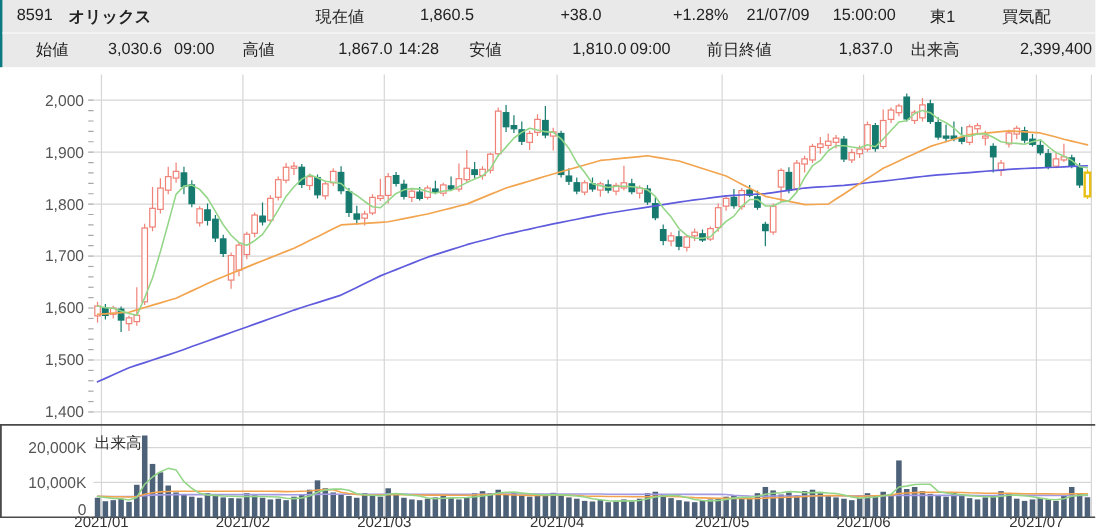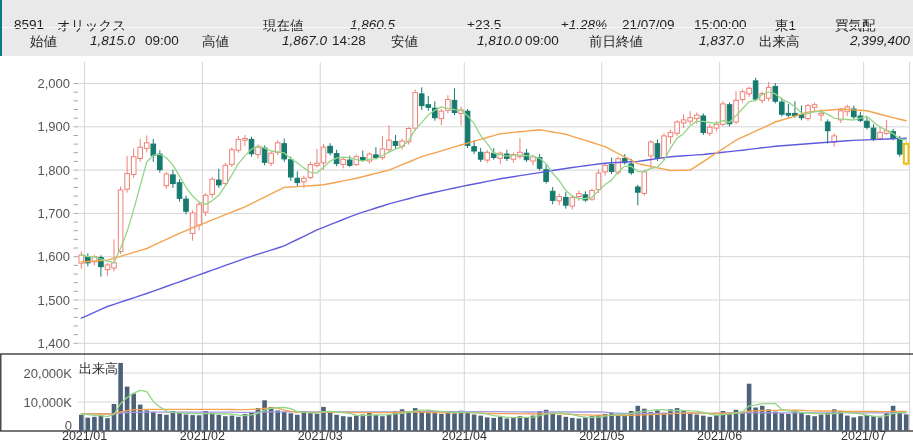--- a/index.html
+++ b/index.html
@@ -2,45 +2,45 @@
 <html><head>
 <meta charset="utf-8">
 <style>
   html,body{margin:0;padding:0;background:#fff;}
   body{width:913px;height:442px;overflow:hidden;position:relative;
        font-family:"Liberation Sans","DejaVu Sans",sans-serif;}
   .hdr{position:absolute;top:0;left:0;width:913px;height:56px;background:#e9e9e9;
        border-left:2px solid #0c7b81;box-sizing:border-box;}
   .hdr::after{content:'';position:absolute;top:27px;left:0;right:0;height:1px;background:#fafafa;}
   .hdr span{position:absolute;font-size:13.5px;white-space:nowrap;color:#222;}
-  .r1{top:17px;} .r2{top:33px;}
+  .r1{top:5px;} .r2{top:33px;}
   .teal{color:#0c7b81;}
   .red{color:#ef4b44;}
-  .num{text-align:right;display:inline-block;font-style:italic;}
-  .bold{font-weight:normal;}
+  .num{text-align:right;display:inline-block;}
+  .bold{font-weight:bold;}
   .chartwrap{position:absolute;top:56px;left:0;width:913px;height:386px;}
   svg text{font-family:"Liberation Sans","DejaVu Sans",sans-serif;}
 </style>
 </head>
 <body>
 
 <div class="hdr">
   <span class="r1" style="left:12px">8591</span>
   <span class="r1 bold" style="left:55px">オリックス</span>
   <span class="r1 teal" style="left:261px">現在値</span>
   <span class="r1 num" style="left:323px;width:70px">1,860.5</span>
-  <span class="r1 red" style="left:465px">+23.5</span>
+  <span class="r1 red" style="left:465px">+38.0</span>
   <span class="r1 red num" style="left:545px;width:60px">+1.28%</span>
   <span class="r1" style="left:620px">21/07/09</span>
   <span class="r1" style="left:692px">15:00:00</span>
   <span class="r1" style="left:773px">東1</span>
   <span class="r1 teal" style="left:833px">買気配</span>
 
   <span class="r2 teal" style="left:28px">始値</span>
-  <span class="r2 num" style="left:61px;width:72px">1,815.0</span>
+  <span class="r2 num" style="left:61px;width:72px">3,030.6</span>
   <span class="r2" style="left:143px">09:00</span>
   <span class="r2 teal" style="left:200px">高値</span>
   <span class="r2 num" style="left:250px;width:75px">1,867.0</span>
   <span class="r2" style="left:330px">14:28</span>
   <span class="r2 teal" style="left:389px">安値</span>
   <span class="r2 num" style="left:445px;width:75px">1,810.0</span>
   <span class="r2" style="left:523px">09:00</span>
   <span class="r2 teal" style="left:587px">前日終値</span>
   <span class="r2 num" style="left:666px;width:76px">1,837.0</span>
   <span class="r2 teal" style="left:757px">出来高</span>

